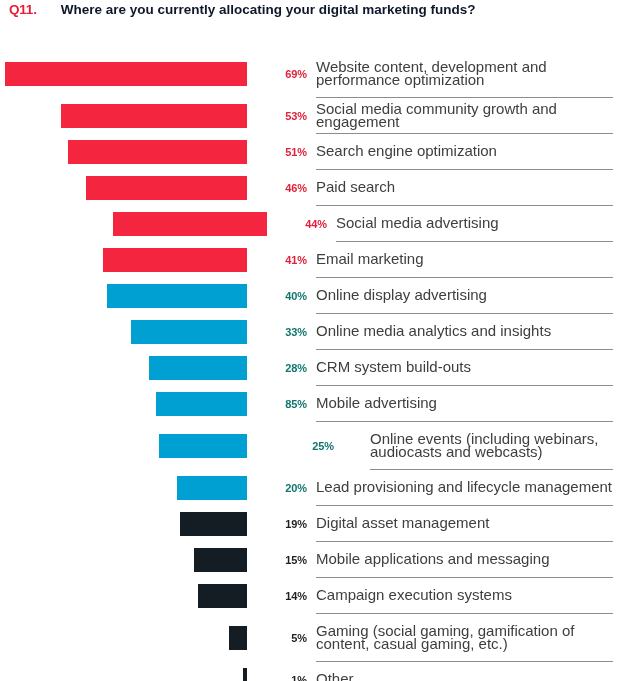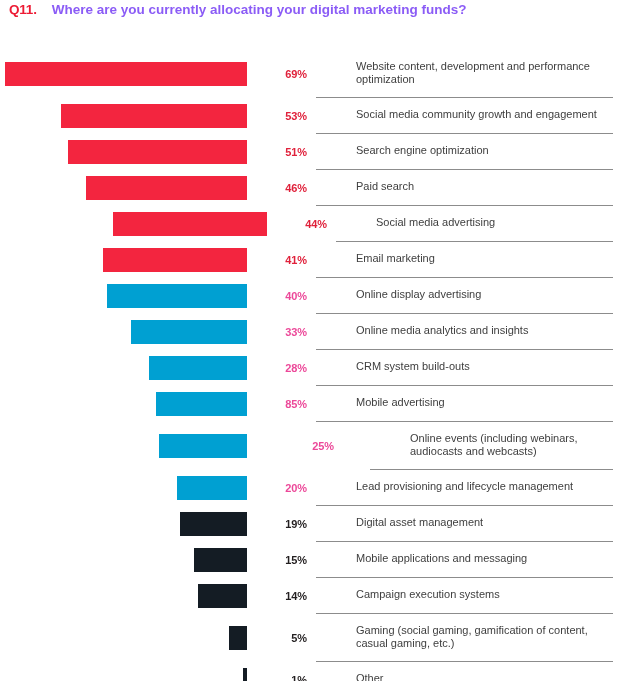--- a/index.html
+++ b/index.html
@@ -12,22 +12,22 @@
   }
   #page{ position:relative; width:636px; height:681px; }
 
   
   .header{
     position:absolute; left:9px; top:2px;
     display:flex; align-items:baseline;
     font-size:13.5px; font-weight:bold;
     white-space:nowrap;
   }
-  .q-num{ color:#ED1B34; margin-right:15px; letter-spacing:-0.2px; }
-  .q-text{ color:#8b5cf6; }
+  .q-num{ color:#ED1B34; margin-right:24px; letter-spacing:-0.2px; }
+  .q-text{ color:#0f172a; }
 
   
   .chart{
     position:absolute; left:0; top:50px;
     width:636px;
   }
   .row{
     position:relative;
     display:flex;
     align-items:stretch;
@@ -62,42 +62,41 @@
   .pct{
     position:absolute;
     right:9px;
     top:50%;
     transform:translateY(-50%);
     font-size:11px;
     font-weight:bold;
     letter-spacing:-0.1px;
   }
   .pct.red{  color:#E0213B; }
-  .pct.blue{ color:#ec4899; }
+  .pct.blue{ color:#0f766e; }
   .pct.dark{ color:#231F20; }
 
   
   .label-cell{
     flex:1 1 auto;
     position:relative;
     padding-right:23px;
   }
   .label-inner{
     position:relative;
     height:100%;
     border-bottom:1px solid #8C8C8C;
     display:flex;
     align-items:center;
   }
   .label{
-    font-size:11px;
+    font-size:15px;
     color:#3E3E3E;
     line-height:13.5px;
     padding-bottom:1px;
-    margin-left:40px;
   }
   .row.two-line .label-inner{ align-items:center; }
 </style>
 </head>
 <body>
 
 <div id="page">
 
   <div class="header">
     <span class="q-num">Q11.</span>

